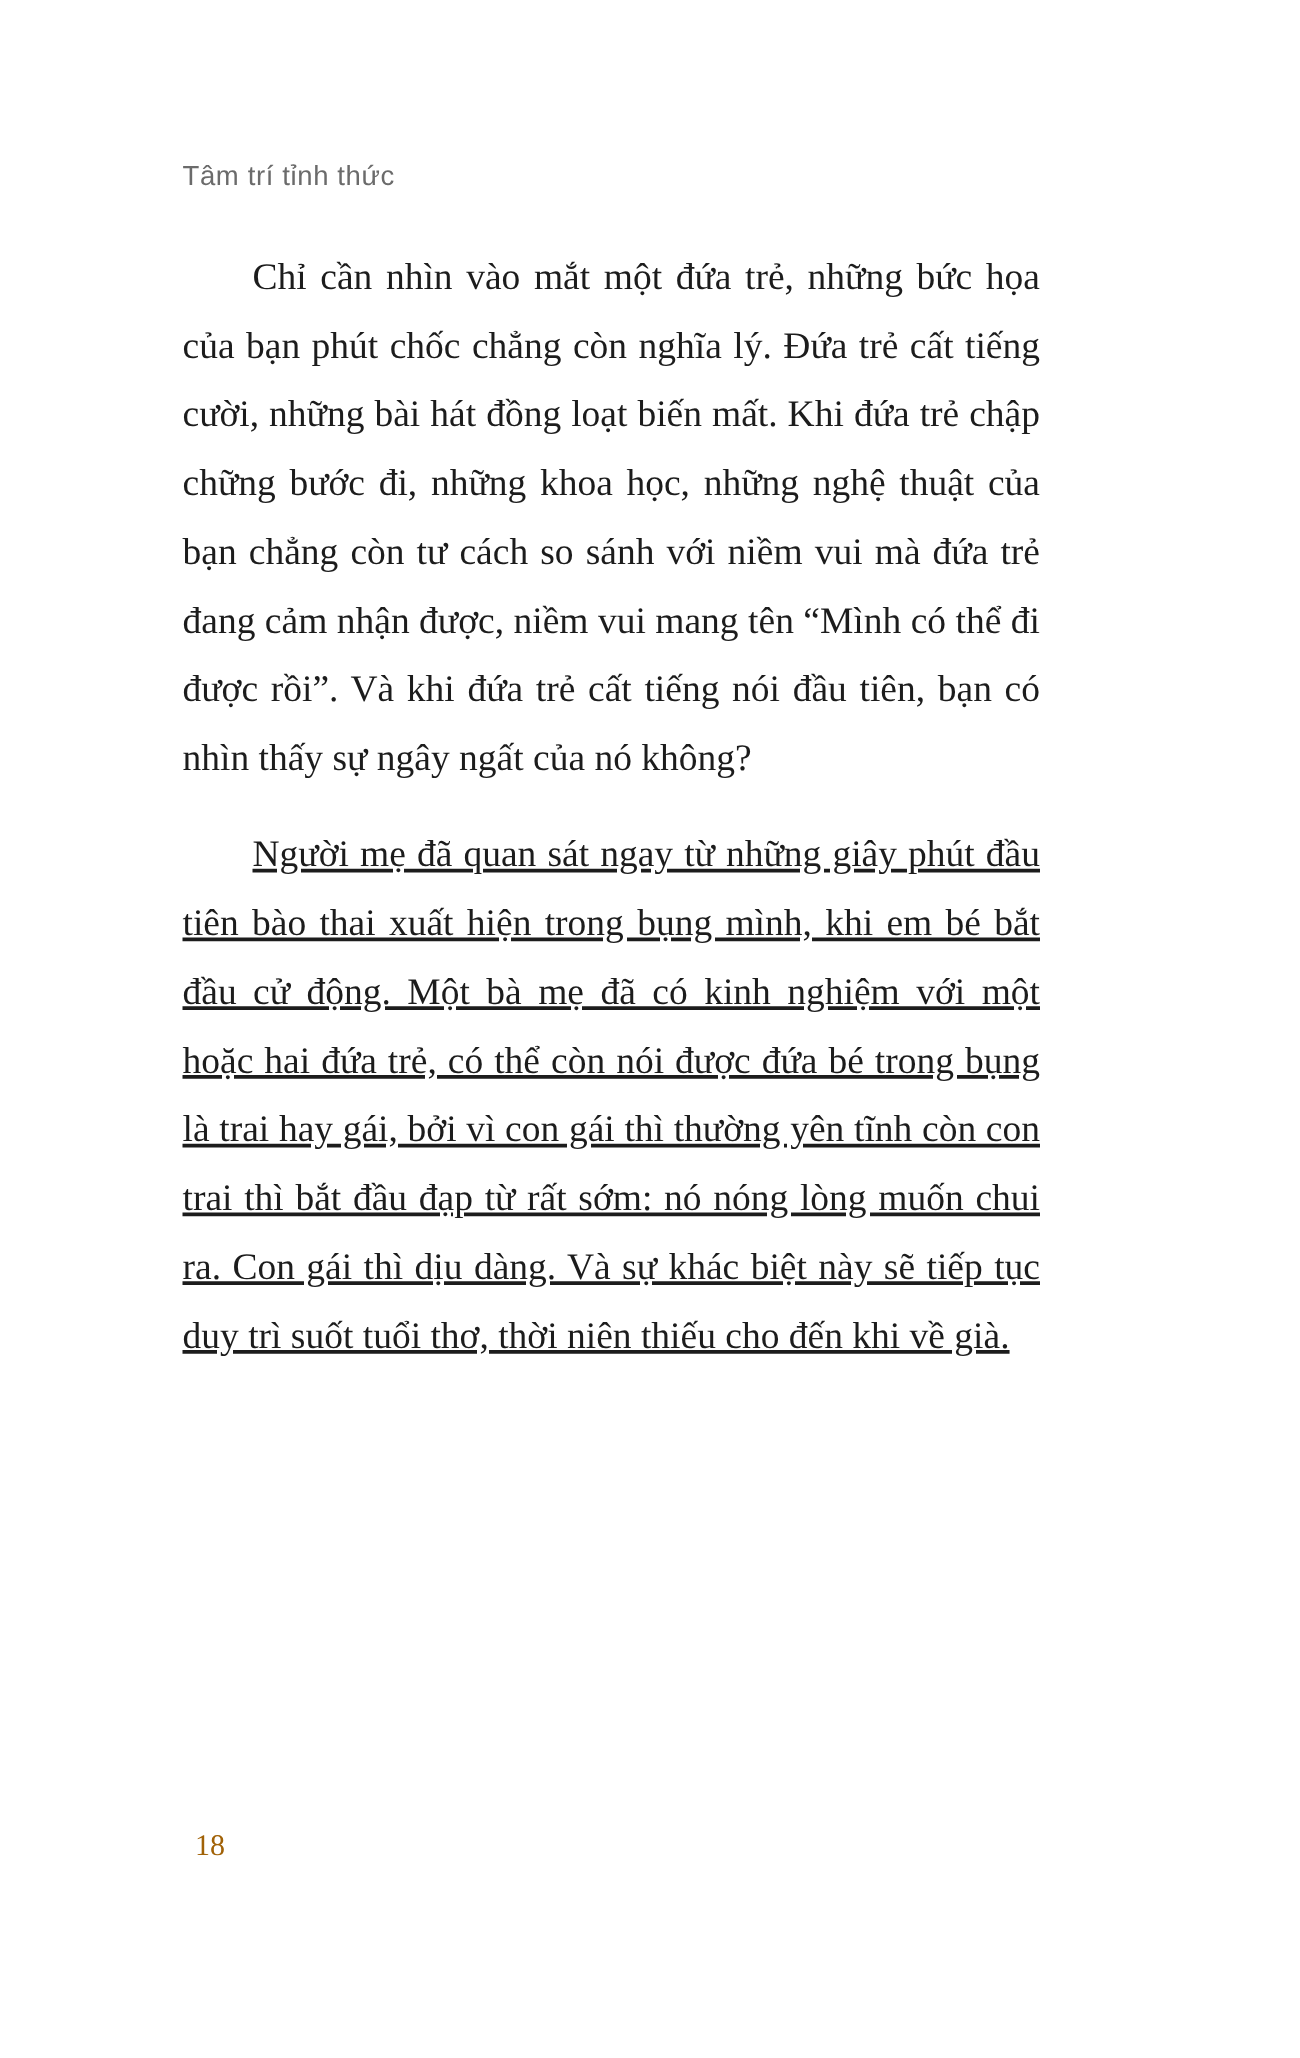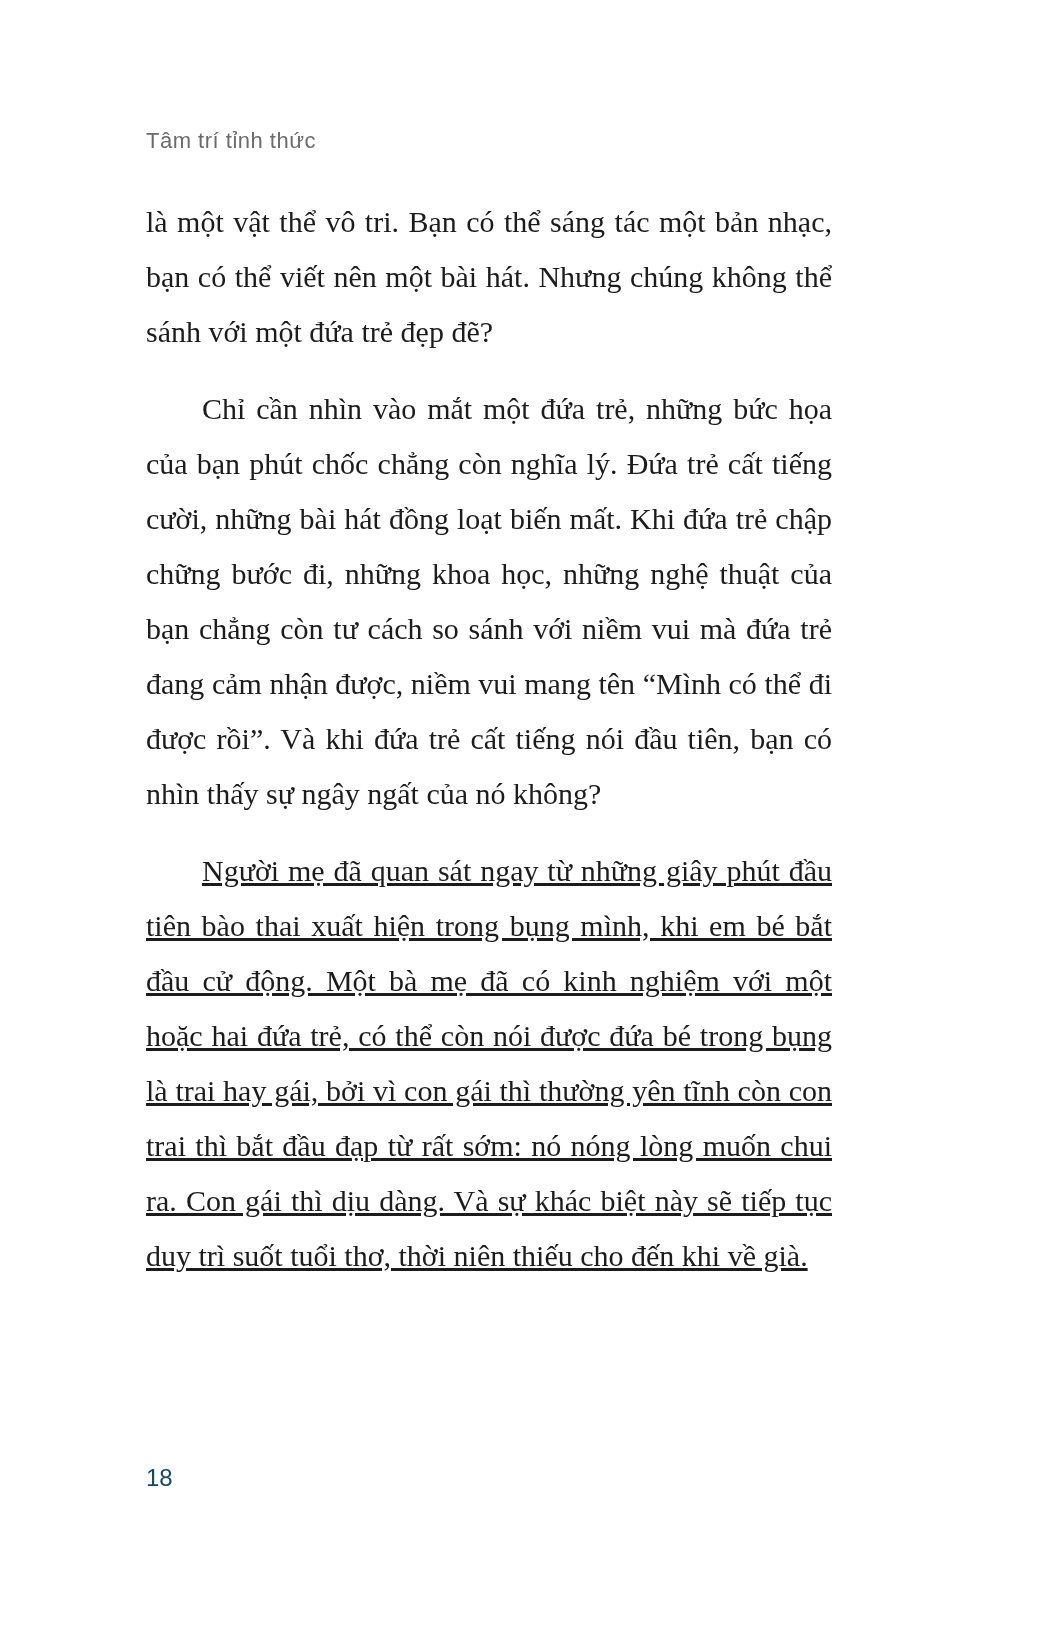--- a/index.html
+++ b/index.html
@@ -41,33 +41,32 @@
   }
   .para.no-indent {
     text-indent: 0;
   }
   .para:last-child {
     margin-bottom: 0;
     text-decoration: underline;
   }
   .page-number {
     position: absolute;
-    left: 146px;
+    left: 156px;
     top: 1432px;
-    font-family: Liberation Sans, sans-serif;
+    font-family: Liberation Serif, serif;
     font-size: 24px;
-    color: #0c4a6e;
+    color: #a16207;
   }
 </style>
 </head>
 <body>
 
 <div class="page">
   <div class="running-header">Tâm trí tỉnh thức</div>
 
   <div class="body-text">
-    <p class="para no-indent">là một vật thể vô tri. Bạn có thể sáng tác một bản nhạc, bạn có thể viết nên một bài hát. Nhưng chúng không thể sánh với một đứa trẻ đẹp đẽ?</p>
     <p class="para">Chỉ cần nhìn vào mắt một đứa trẻ, những bức họa của bạn phút chốc chẳng còn nghĩa lý. Đứa trẻ cất tiếng cười, những bài hát đồng loạt biến mất. Khi đứa trẻ chập chững bước đi, những khoa học, những nghệ thuật của bạn chẳng còn tư cách so sánh với niềm vui mà đứa trẻ đang cảm nhận được, niềm vui mang tên “Mình có thể đi được rồi”. Và khi đứa trẻ cất tiếng nói đầu tiên, bạn có nhìn thấy sự ngây ngất của nó không?</p>
     <p class="para">Người mẹ đã quan sát ngay từ những giây phút đầu tiên bào thai xuất hiện trong bụng mình, khi em bé bắt đầu cử động. Một bà mẹ đã có kinh nghiệm với một hoặc hai đứa trẻ, có thể còn nói được đứa bé trong bụng là trai hay gái, bởi vì con gái thì thường yên tĩnh còn con trai thì bắt đầu đạp từ rất sớm: nó nóng lòng muốn chui ra. Con gái thì dịu dàng. Và sự khác biệt này sẽ tiếp tục duy trì suốt tuổi thơ, thời niên thiếu cho đến khi về già.</p>
   </div>
 
   <div class="page-number">18</div>
 </div>
 
 </body></html>

